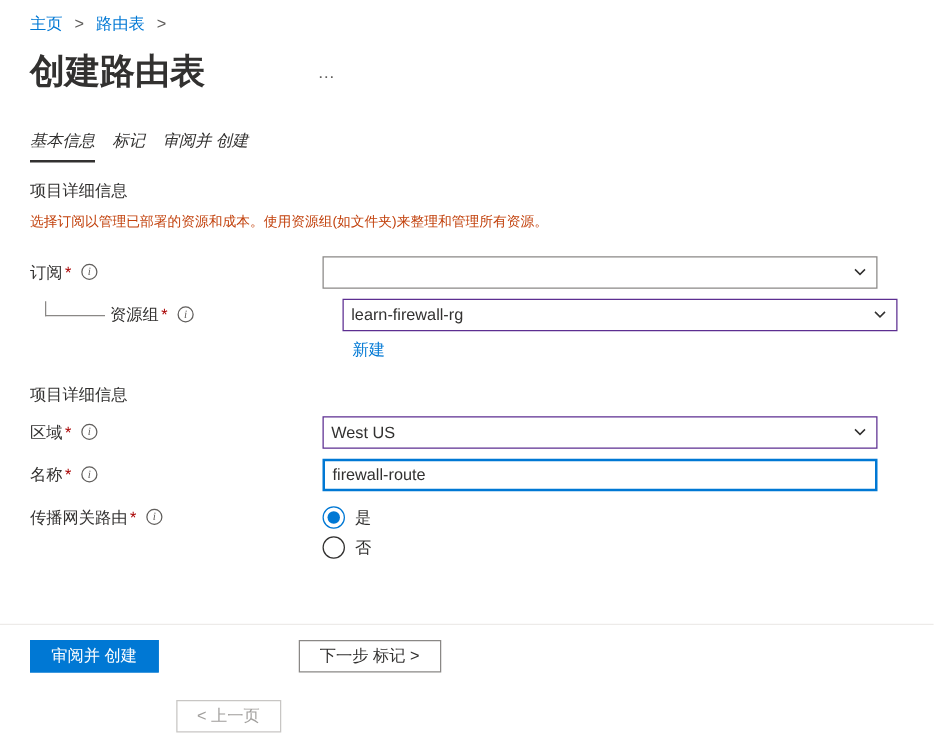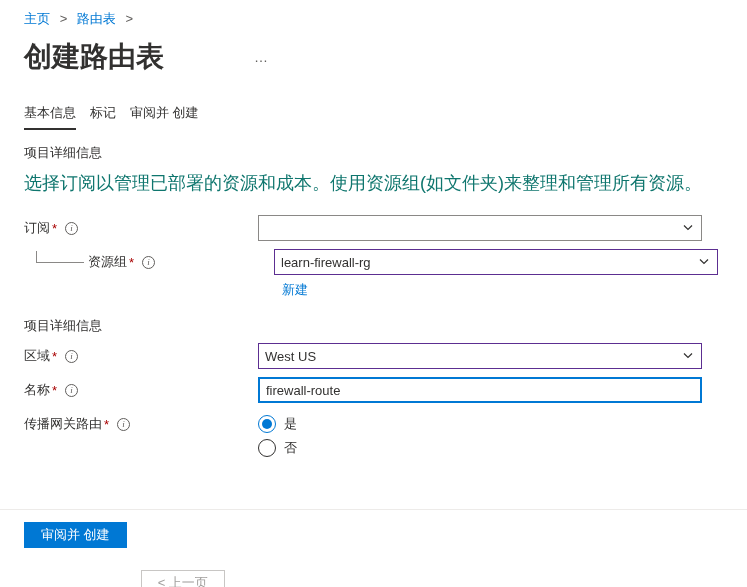--- a/index.html
+++ b/index.html
@@ -30,30 +30,30 @@
       cursor: pointer;
       font-size: 14px;
       letter-spacing: 1px;
     }
     .tabs {
       display: flex;
       gap: 14px;
       margin: 28px 0 8px 24px;
       font-size: 13px;
     }
-    .tab { color: #323130; cursor: pointer; padding-bottom: 6px; }
+    .tab { color: #323130; cursor: pointer; padding-bottom: 6px; font-style: italic; }
     .tab.active { border-bottom: 2px solid #323130; }
     .section-label {
       font-size: 13px;
       color: #323130;
       margin: 14px 0 6px 24px;
     }
     .section-desc {
-      color: #0f766e;
-      font-size: 18px;
+      color: #c2410c;
+      font-size: 11px;
       margin: 8px 24px 16px 24px;
       line-height: 1.5;
     }
     .field-row {
       display: flex;
       align-items: center;
       margin: 4px 0 4px 24px;
       min-height: 30px;
     }
     .indent-line {
@@ -266,13 +266,14 @@
     <div class="radio-row">
       <div class="radio-circle"></div>
       <span>否</span>
     </div>
   </div>
 </div>
 
 <div class="footer">
   <div class="btn primary">审阅并 创建</div>
   <div class="btn disabled">&lt; 上一页</div>
+  <div class="btn">下一步 标记 &gt;</div>
 </div>
 
 </body></html>

